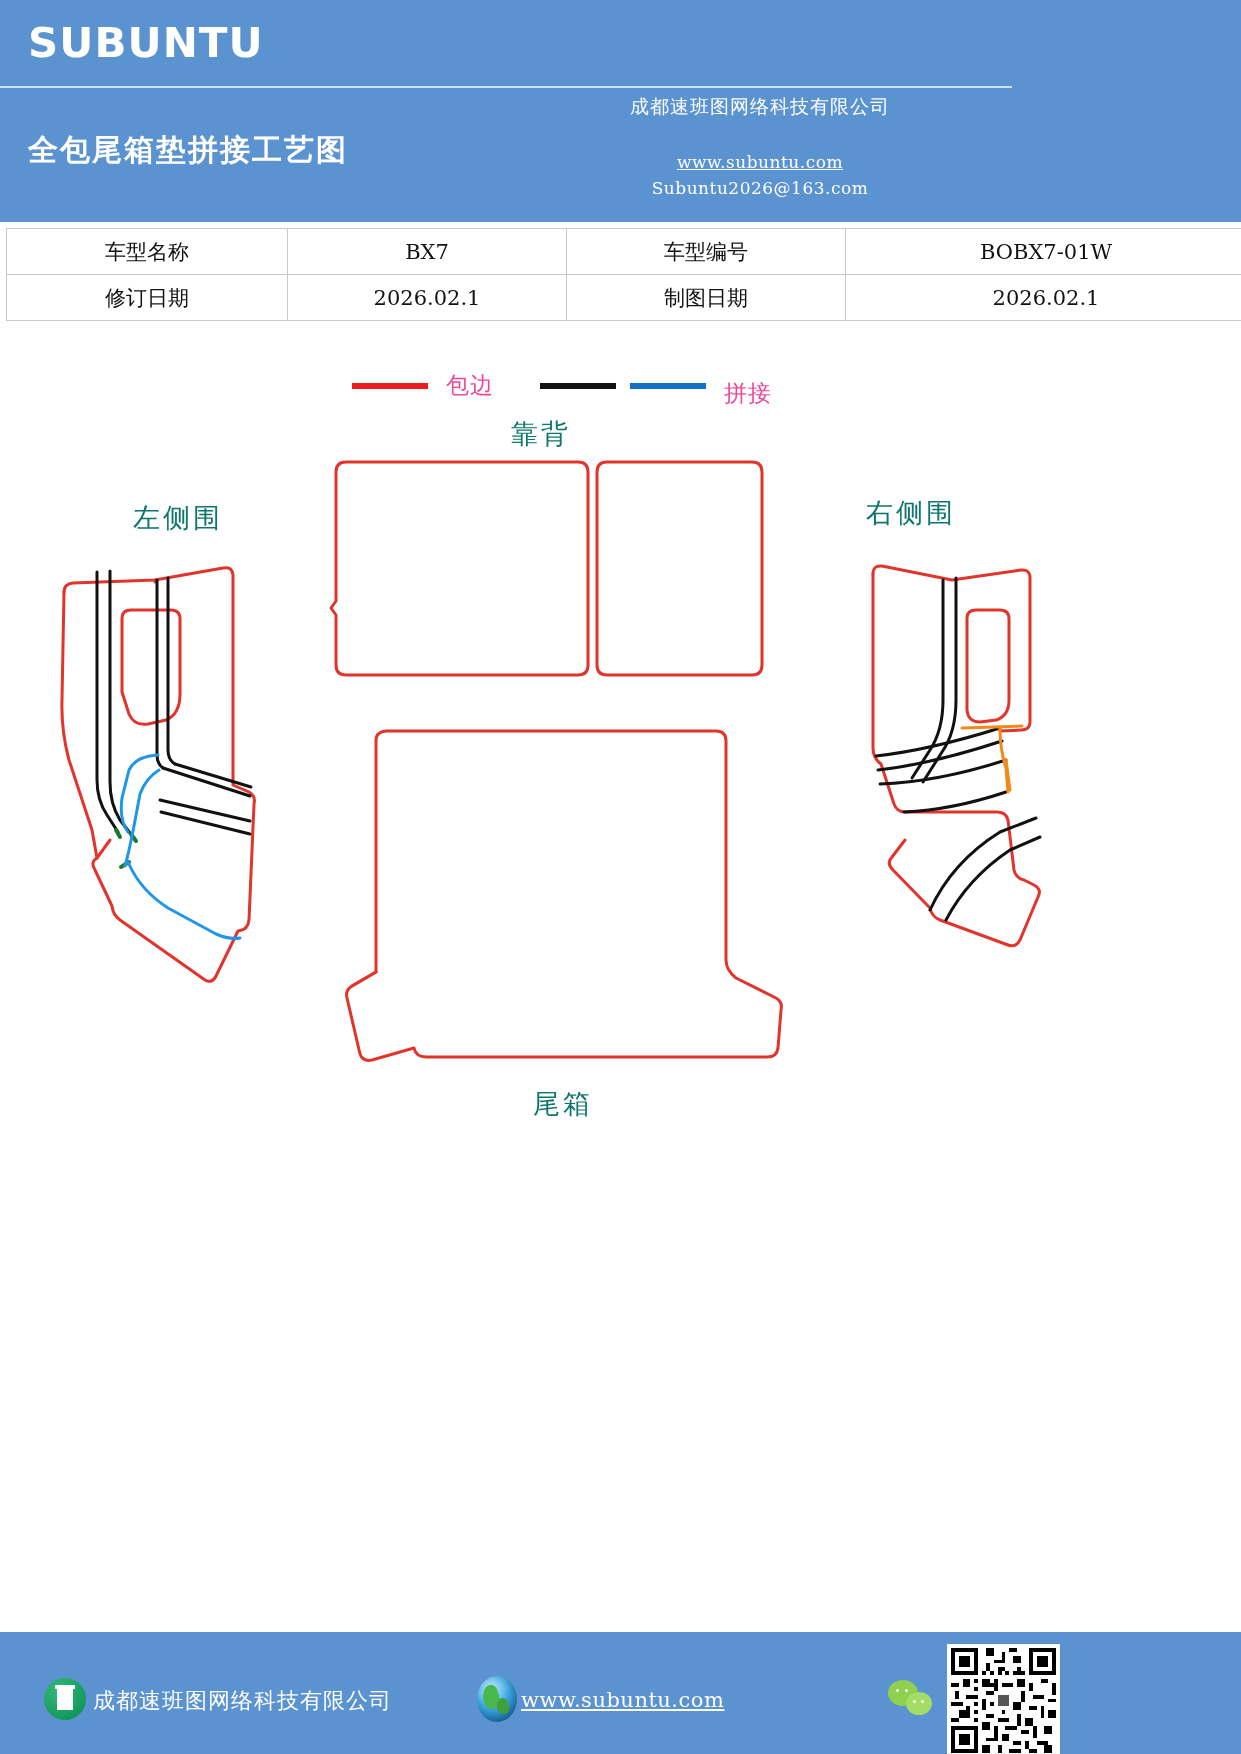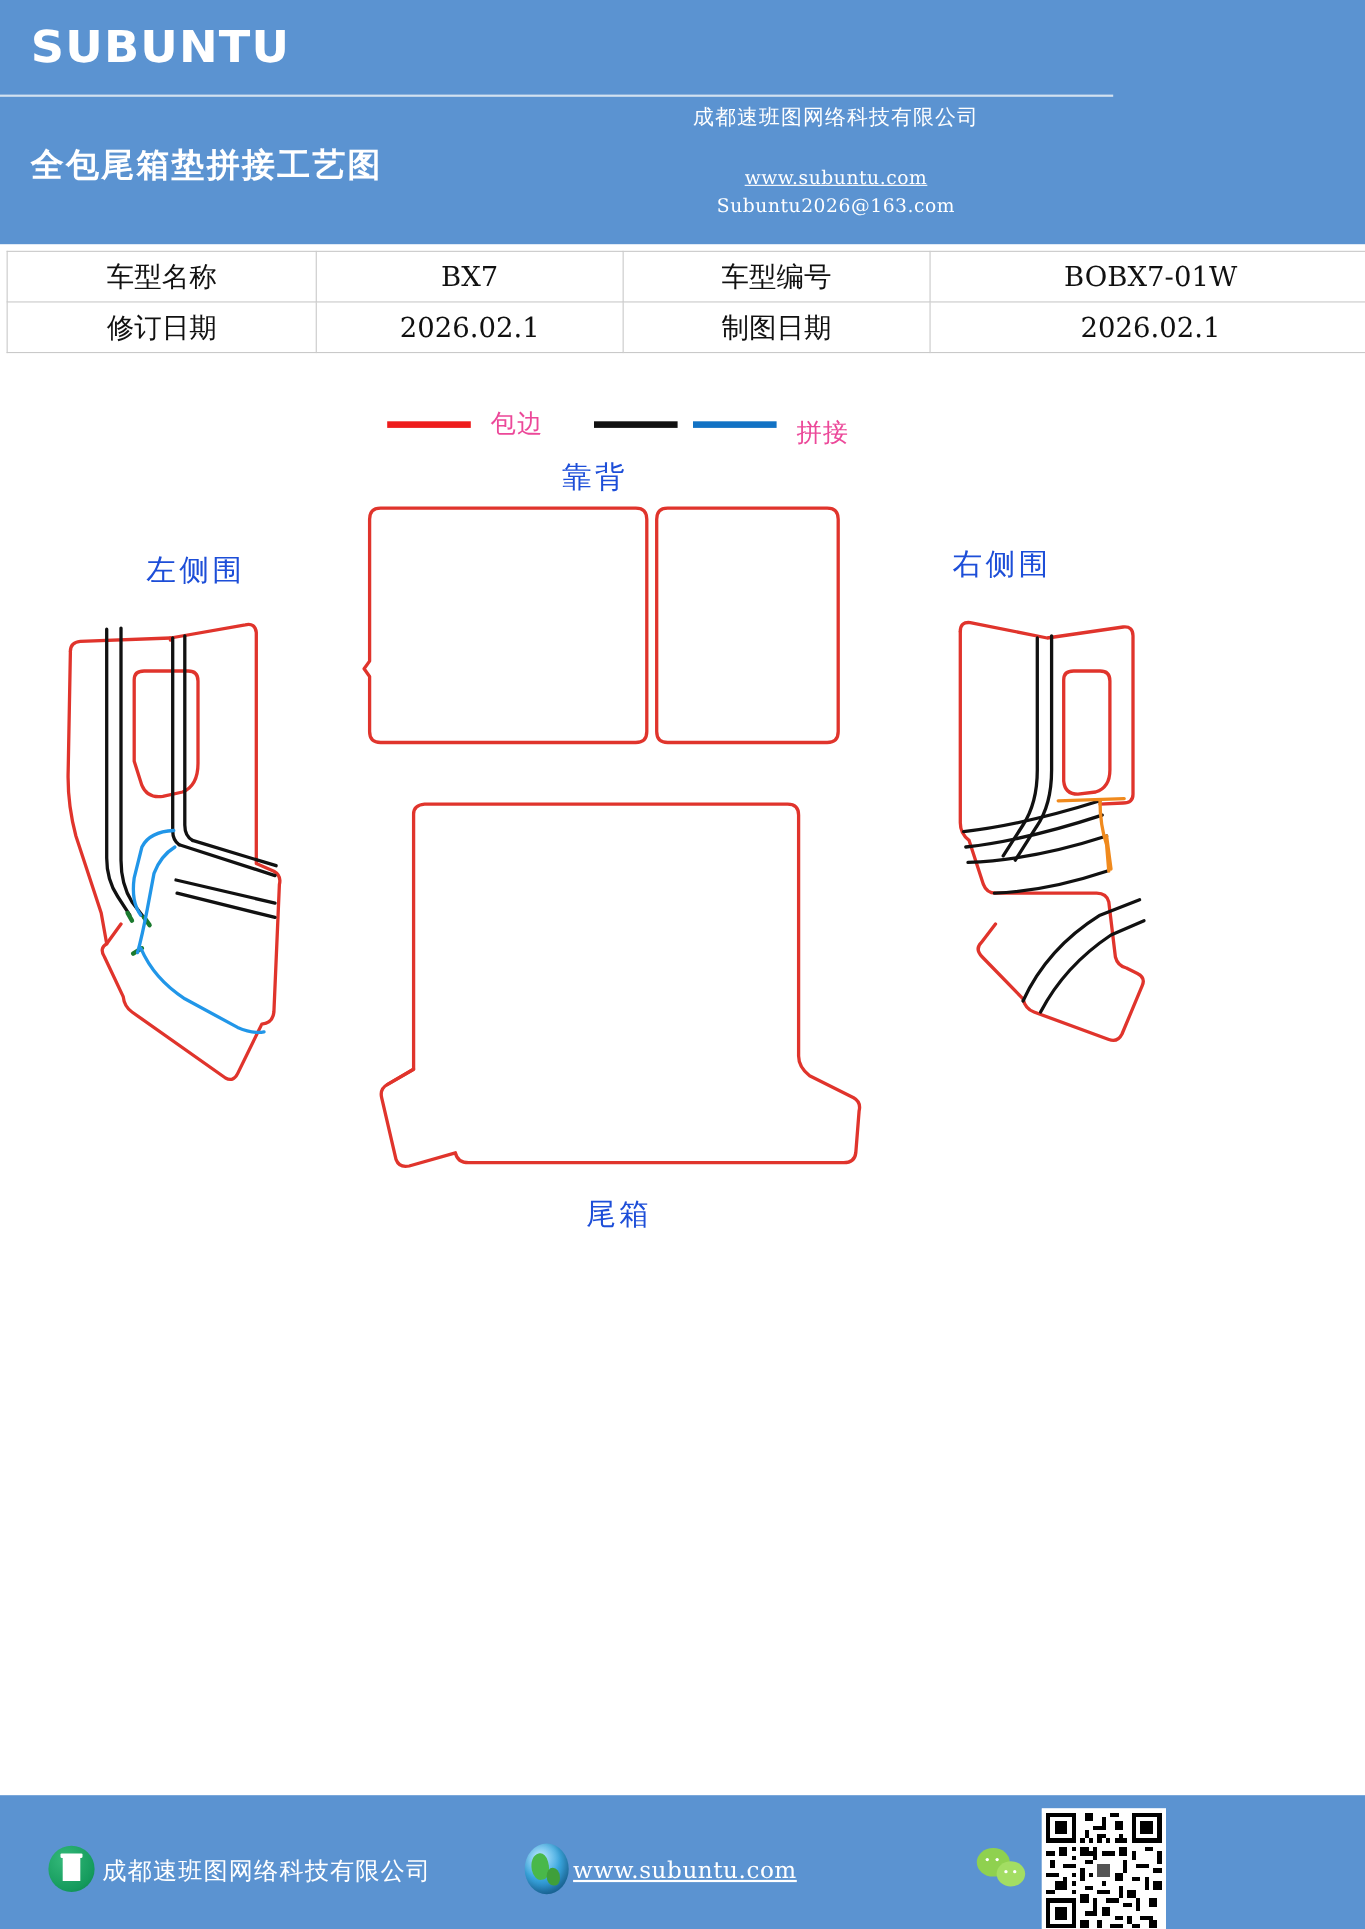--- a/index.html
+++ b/index.html
@@ -63,21 +63,21 @@
     position:absolute;left:6px;top:228px;width:1228px;
     border-collapse:collapse;
     table-layout:fixed;
   }
   .info-table td{
     border:1px solid #c9c9c9;
     height:43px;
     text-align:center;
     vertical-align:middle;
     font-family:"DejaVu Serif", serif;
-    font-size:25px;
+    font-size:21px;
     color:#111;
   }
   .col-a{width:278px;}
   .col-b{width:276px;}
   .col-c{width:276px;}
   .col-d{width:398px;}
   .val{font-family:"DejaVu Sans", sans-serif;font-size:18px;}
 
   
   .legend{
@@ -96,21 +96,21 @@
     font-size:23px;color:#ec4899;letter-spacing:1px;
   }
 
   
   .drawing{position:absolute;left:0;top:400px;width:1241px;height:760px;}
   .drawing svg{display:block;}
 
   .part-label{
     position:absolute;
     font-family:"DejaVu Sans", sans-serif;
-    font-size:27px;color:#1d4ed8;letter-spacing:3px;
+    font-size:27px;color:#0f766e;letter-spacing:3px;
     white-space:nowrap;
   }
   .lbl-left{left:133px;top:500px;}
   .lbl-right{left:866px;top:495px;}
   .lbl-back{left:511px;top:416px;}
   .lbl-trunk{left:533px;top:1086px;}
 
   
   .footer{
     position:absolute;left:0;bottom:0;width:1241px;height:122px;

